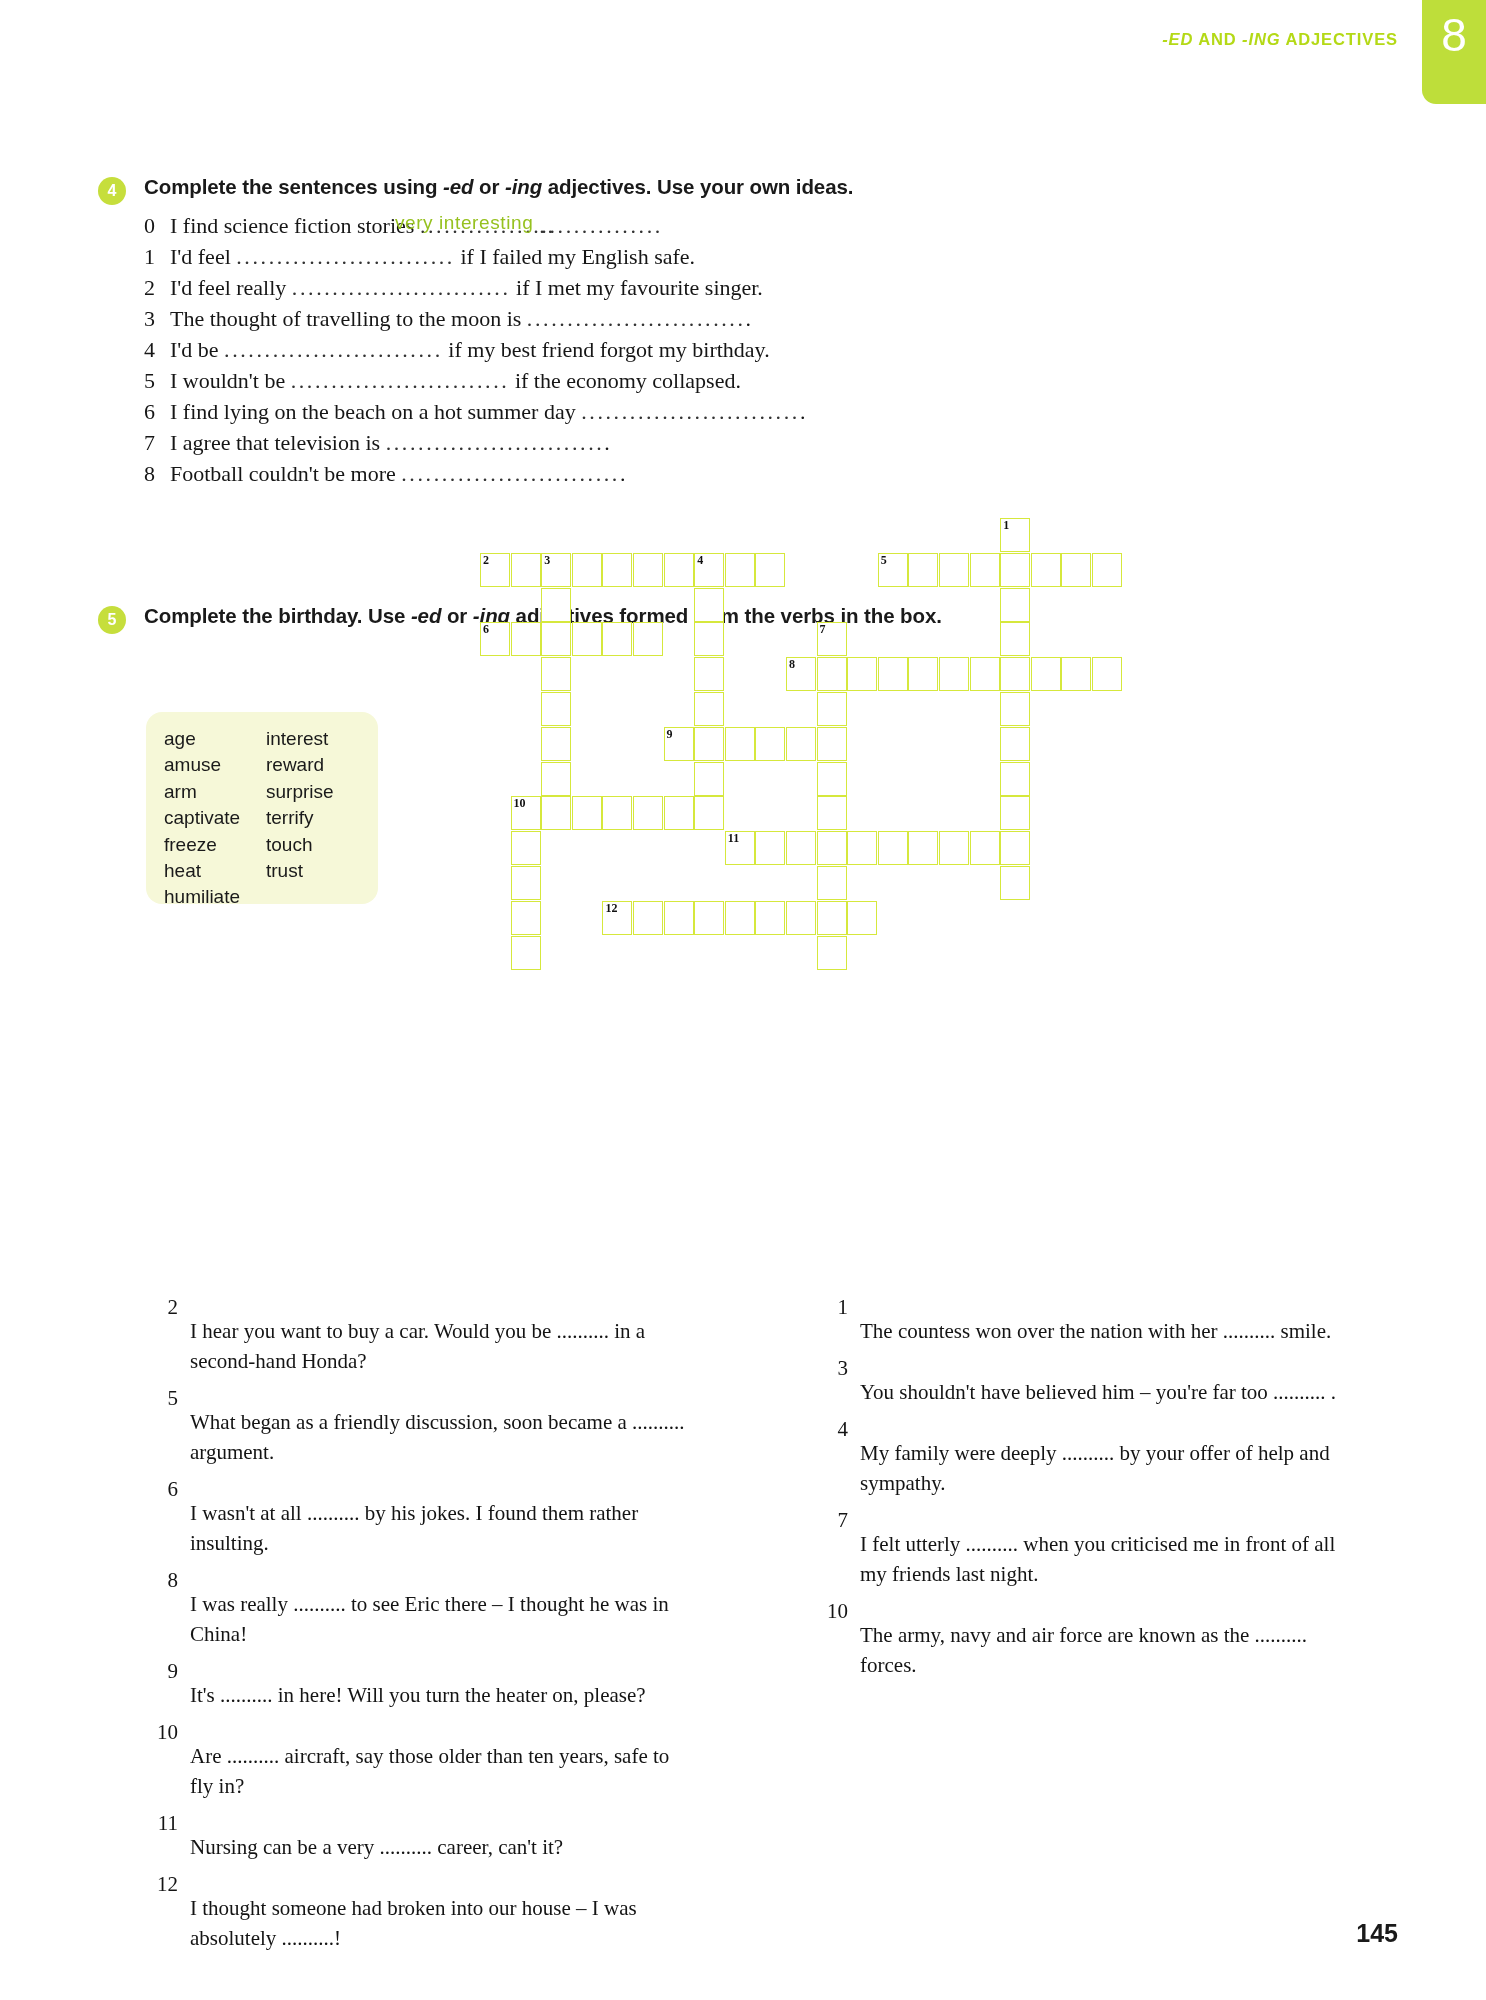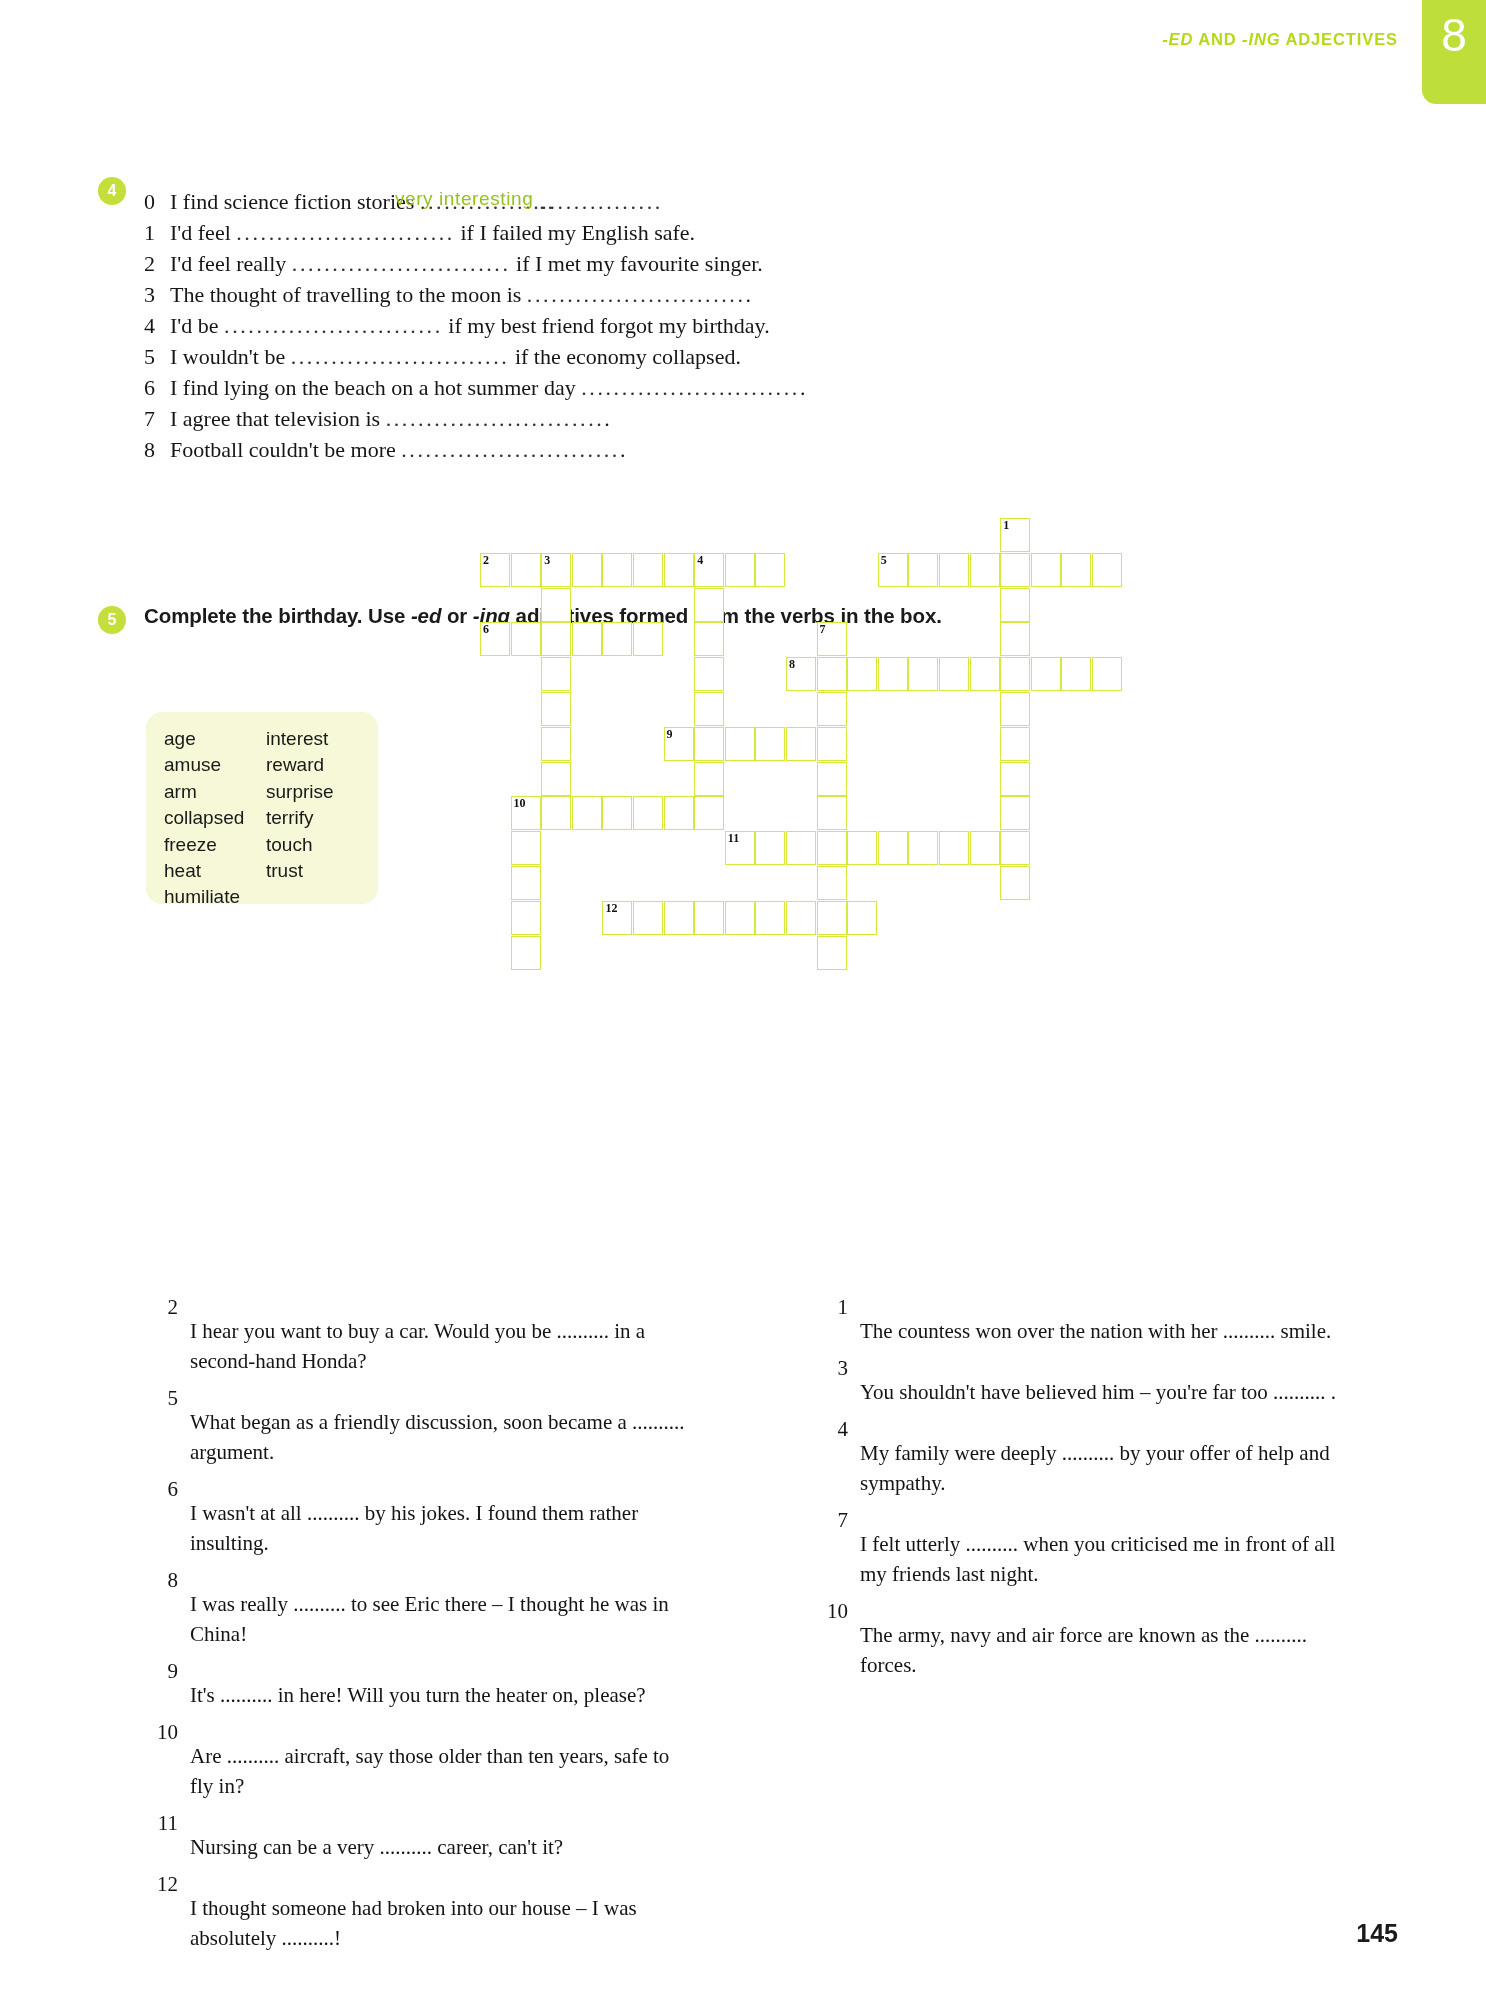--- a/index.html
+++ b/index.html
@@ -220,20 +220,23 @@
   <div class="header-title">
     <span class="ital">-ED</span><span> AND </span><span class="ital">-ING</span><span> ADJECTIVES</span>
   </div>
   <div class="unit-tab">
     <span class="unit-tab-number">8</span>
   </div>
 </div>
 
 <div class="exercise" id="ex4" style="top:175px;">
   <div class="ex-num">4</div>
+  <div class="ex-instruction">
+    <span>Complete the sentences using </span><span class="ital">-ed</span><span> or </span><span class="ital">-ing</span><span> adjectives. Use your own ideas.</span>
+  </div>
   <div class="items" id="ex4-items">
       <div class="item">
         <span class="item-num">0</span>
         <span class="item-text">I find science fiction stories </span>
         <span class="dots" style="position: relative;">..............................</span>
         <span class="answer" style="margin-left: -268px; position: relative; top: -4px;">very interesting</span>
         <span class="dots" style="margin-left: 6px;">..</span>
         <span class="item-text"></span>
       </div>
       <div class="item">
@@ -288,21 +291,21 @@
 </div>
 
 <div class="exercise" id="ex5" style="top:604px;">
   <div class="ex-num">5</div>
   <div class="ex-instruction">
     <span>Complete the birthday. Use </span><span class="ital">-ed</span><span> or </span><span class="ital">-ing</span><span> adjectives formed from the verbs in the box.</span>
   </div>
 </div>
 
 <div class="wordbox">
-  <div class="wordbox-col left" id="wordbox-left"><div>age</div><div>amuse</div><div>arm</div><div>collapsed</div><div>freeze</div><div>heat</div><div>humiliate</div></div><div class="wordbox-col" id="wordbox-right"><div>interest</div><div>reward</div><div>surprise</div><div>terrify</div><div>touch</div><div>trust</div></div>
+  <div class="wordbox-col left" id="wordbox-left"><div>age</div><div>amuse</div><div>arm</div><div>captivate</div><div>freeze</div><div>heat</div><div>humiliate</div></div><div class="wordbox-col" id="wordbox-right"><div>interest</div><div>reward</div><div>surprise</div><div>terrify</div><div>touch</div><div>trust</div></div>
 </div>
 
 <div class="crossword" id="crossword-grid">
     <div class="cw-cell" style="left: 520.2px; top: 0px;">
       <span class="cw-label">1</span>
     </div>
     <div class="cw-cell" style="left: 0px; top: 34.8px;">
       <span class="cw-label">2</span>
     </div>
     <div class="cw-cell" style="left: 30.6px; top: 34.8px;"></div>

